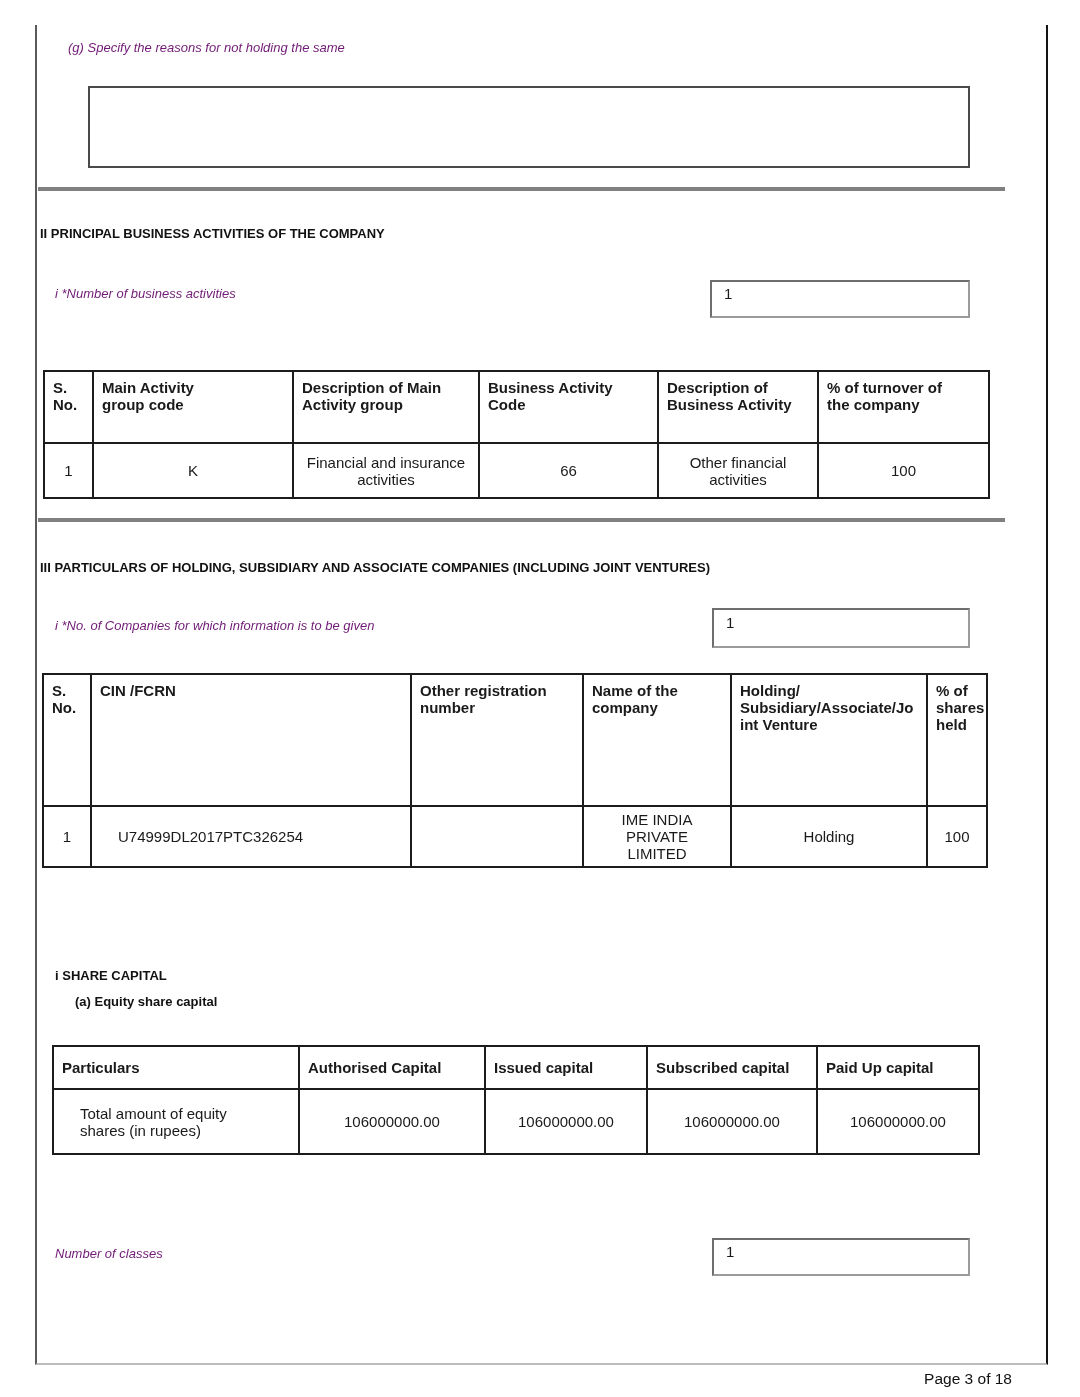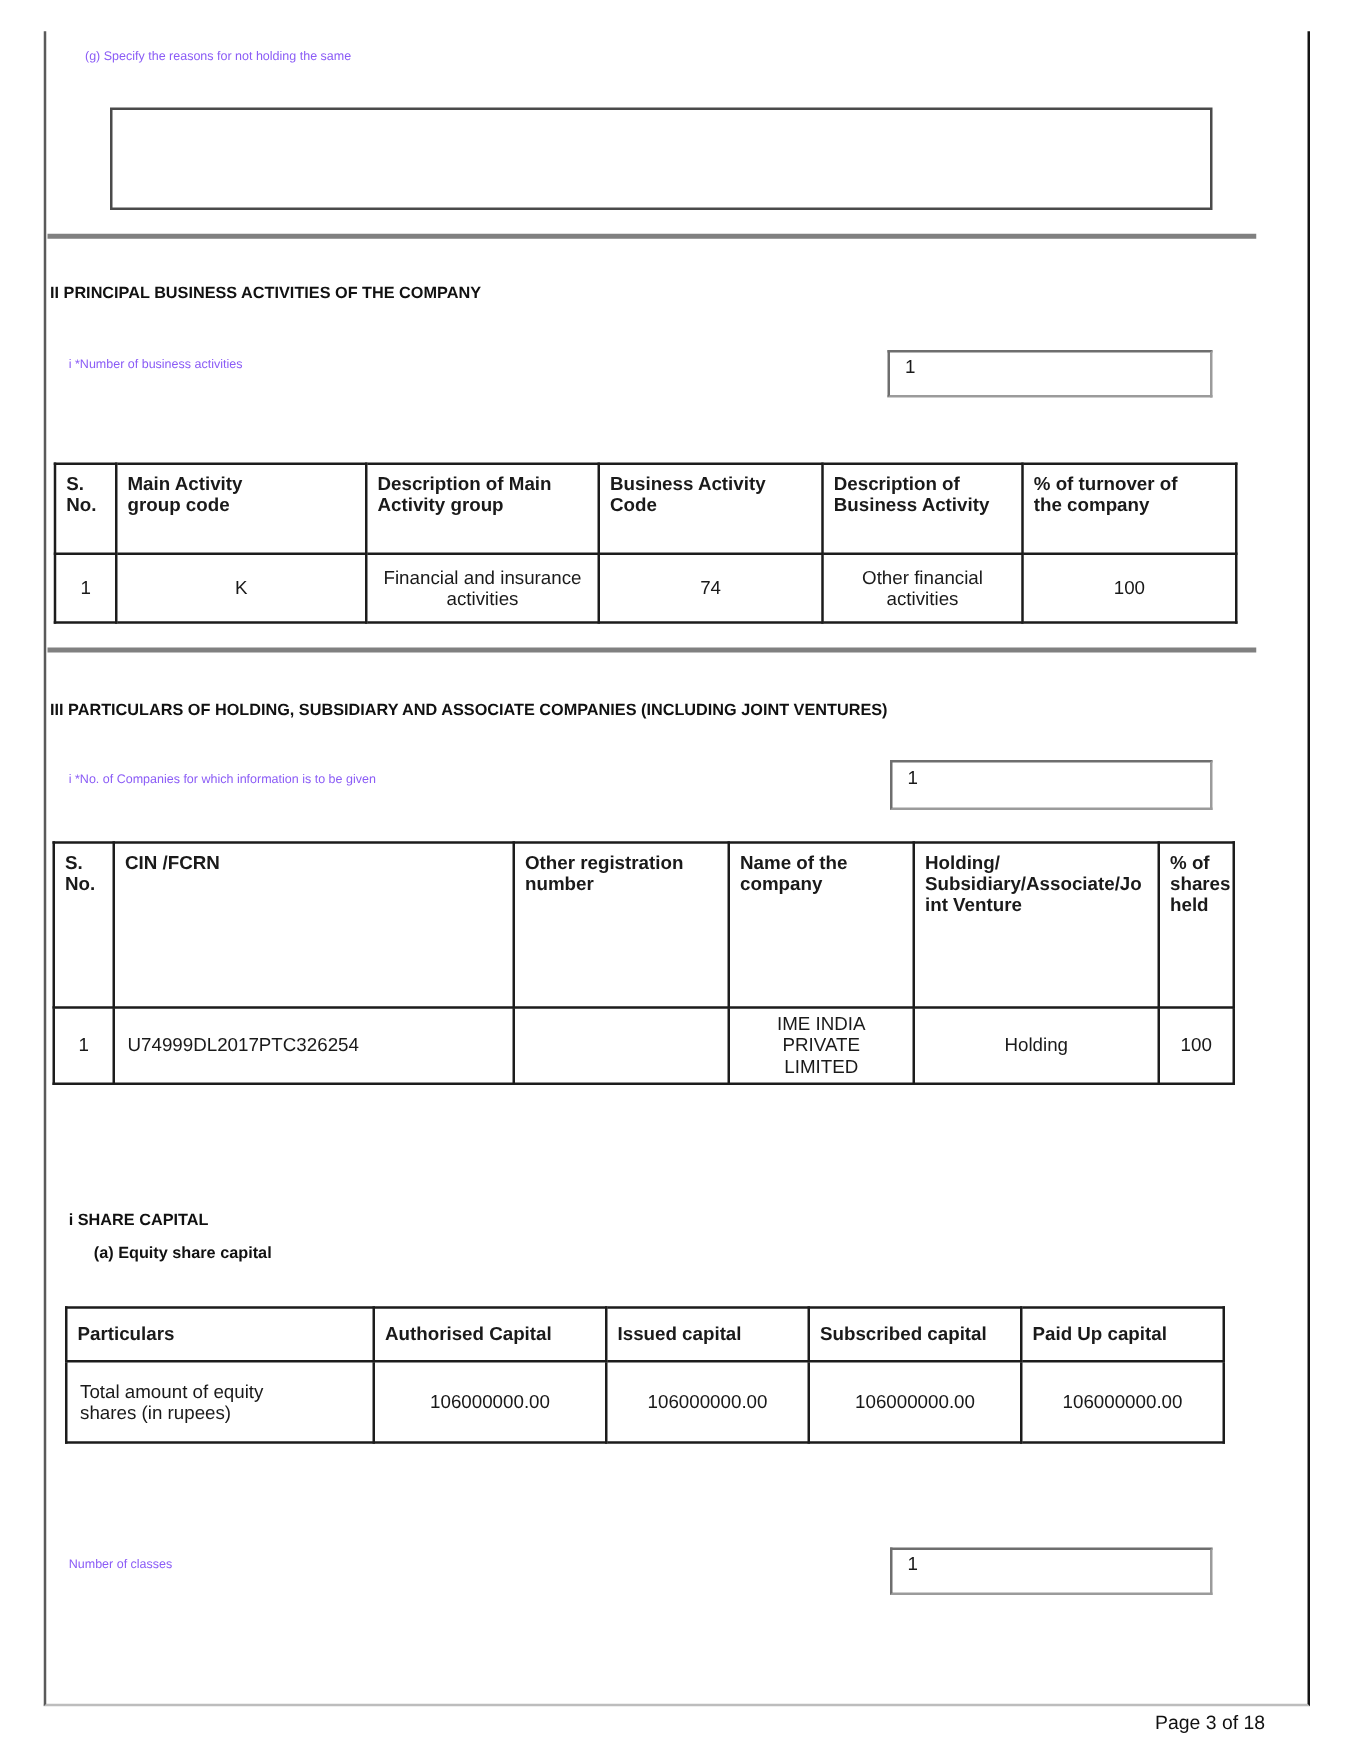--- a/index.html
+++ b/index.html
@@ -17,21 +17,21 @@
   }
   .frame {
     position: absolute;
     left: 35px; top: 25px;
     width: 1013px; height: 1340px;
     border-left: 2px solid #5a5a5a;
     border-right: 2px solid #141414;
     border-bottom: 2px solid #bdbdbd;
   }
   .abs { position: absolute; }
-  .label { font-size: 10px; color: #8b5cf6; }
+  .label { font-size: 13px; color: #701a75; font-style: italic; }
   .heading { font-size: 13px; font-weight: bold; color: #111; }
   .divider { background: #808080; height: 4px; }
   .reason-box {
     border: 2px solid #4a4a4a;
     background: #ffffff;
     font-size: 15px;
     padding: 6px 10px;
   }
   .field-input {
     border: 2px solid;
@@ -57,21 +57,21 @@
     font-weight: bold;
     text-align: left;
     vertical-align: top;
     padding: 7px 8px;
   }
   table.grid td {
     text-align: center;
     vertical-align: middle;
     padding: 4px 6px;
   }
-  table.grid td.left { text-align: left; padding-left: 10px; }
+  table.grid td.left { text-align: left; padding-left: 26px; }
   table.grid th.mid { vertical-align: middle; }
   .footer {
     position: absolute;
     font-size: 15.5px;
     color: #111;
   }
 </style>
 </head>
 <body>
 
@@ -111,21 +111,21 @@
       <th>Description of
 Business Activity</th>
       <th>% of turnover of
 the company</th>
     </tr>
     <tr style="height:55px;">
       <td>1</td>
       <td>K</td>
       <td>Financial and insurance
 activities</td>
-      <td>74</td>
+      <td>66</td>
       <td>Other financial
 activities</td>
       <td>100</td>
     </tr>
   </tbody>
     </table>
 
   <div class="abs divider" style="left:38px; top:518px; width:967px;"></div>
 
   <div class="abs heading" style="left:40px; top:560px;">III PARTICULARS OF HOLDING, SUBSIDIARY AND ASSOCIATE COMPANIES (INCLUDING JOINT VENTURES)</div>

